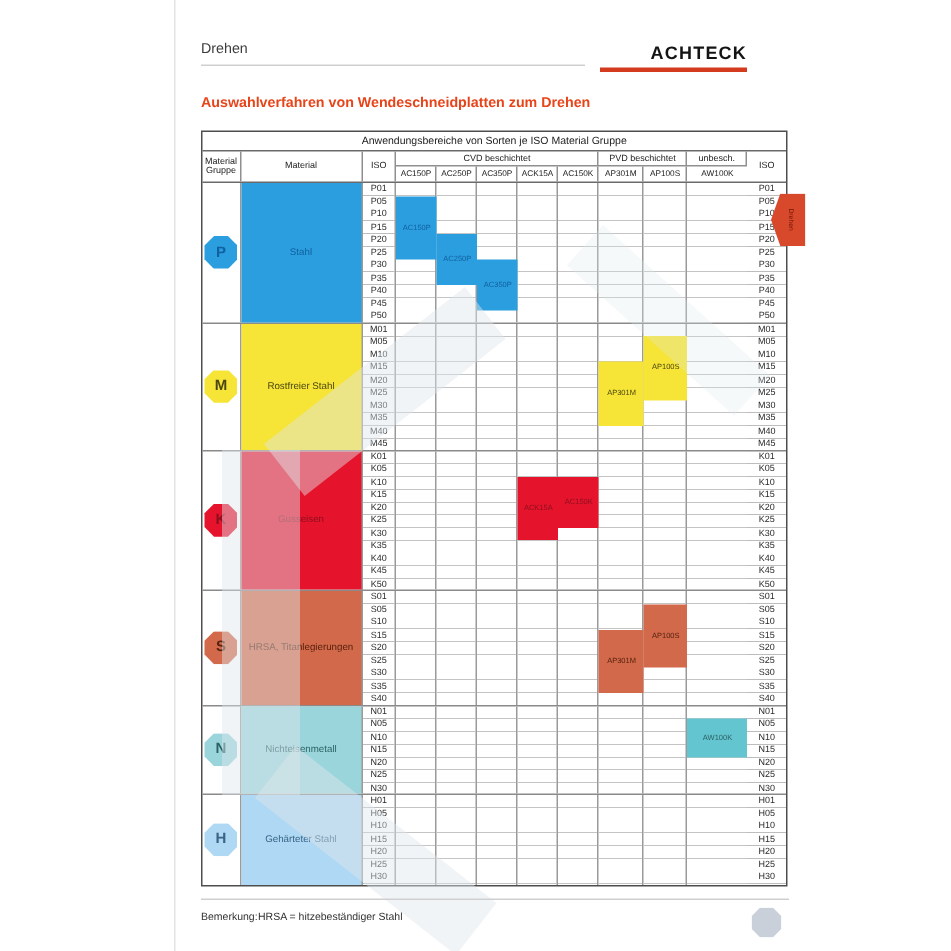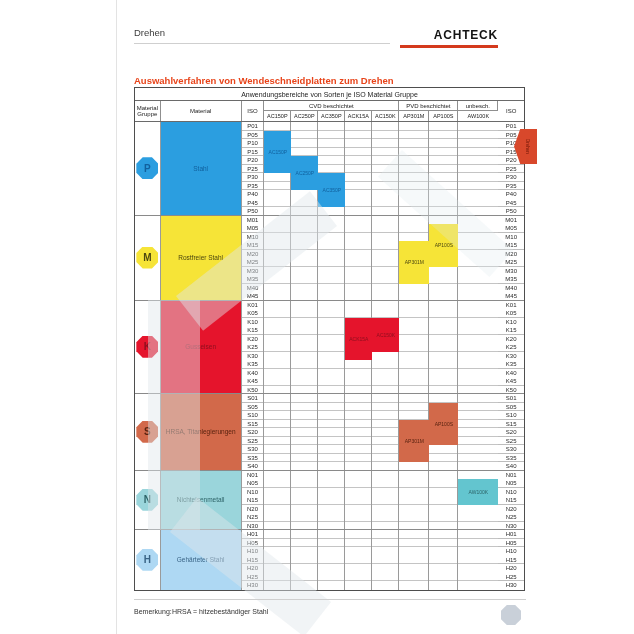--- a/index.html
+++ b/index.html
@@ -11,21 +11,21 @@
   .abs{position:absolute;}
   *{box-sizing:border-box;}
 
   
   .page-edge{left:116px;top:0;width:1px;height:634px;background:#e3e3e3;}
   .hdr-left{left:134px;top:27px;font-size:9.5px;color:#3c3c3c;}
   .hdr-rule{left:134px;top:43px;width:256px;height:1px;background:#cfcfcf;}
   .logo{left:432px;top:28px;width:66px;text-align:right;font-size:12px;font-weight:800;
         letter-spacing:0.8px;color:#141414;}
   .logo-rule{left:400px;top:45px;width:98px;height:3px;background:#d43a1d;}
-  .page-title{left:134px;top:63px;font-size:9.5px;font-weight:bold;color:#e8441a;margin-top:12px;}
+  .page-title{left:134px;top:63px;font-size:9.5px;font-weight:bold;color:#e8441a;}
 
   
   .tbl{left:134px;top:87px;width:391px;border:1px solid #4e4e4e;background:#fff;}
   .tbl-title{height:13px;line-height:13px;text-align:center;font-size:7px;color:#1c1c1c;
              border-bottom:1px solid #6a6a6a;}
   .hdr{display:flex;height:21px;border-bottom:1px solid #6a6a6a;}
   .hcell{border-right:1px solid #8f8f8f;display:flex;align-items:center;justify-content:center;
          text-align:center;font-size:6px;color:#1c1c1c;line-height:1.05;}
   .hdr-right{display:flex;flex-direction:column;}
   .hgrp-row{display:flex;height:10px;border-bottom:1px solid #8f8f8f;}

